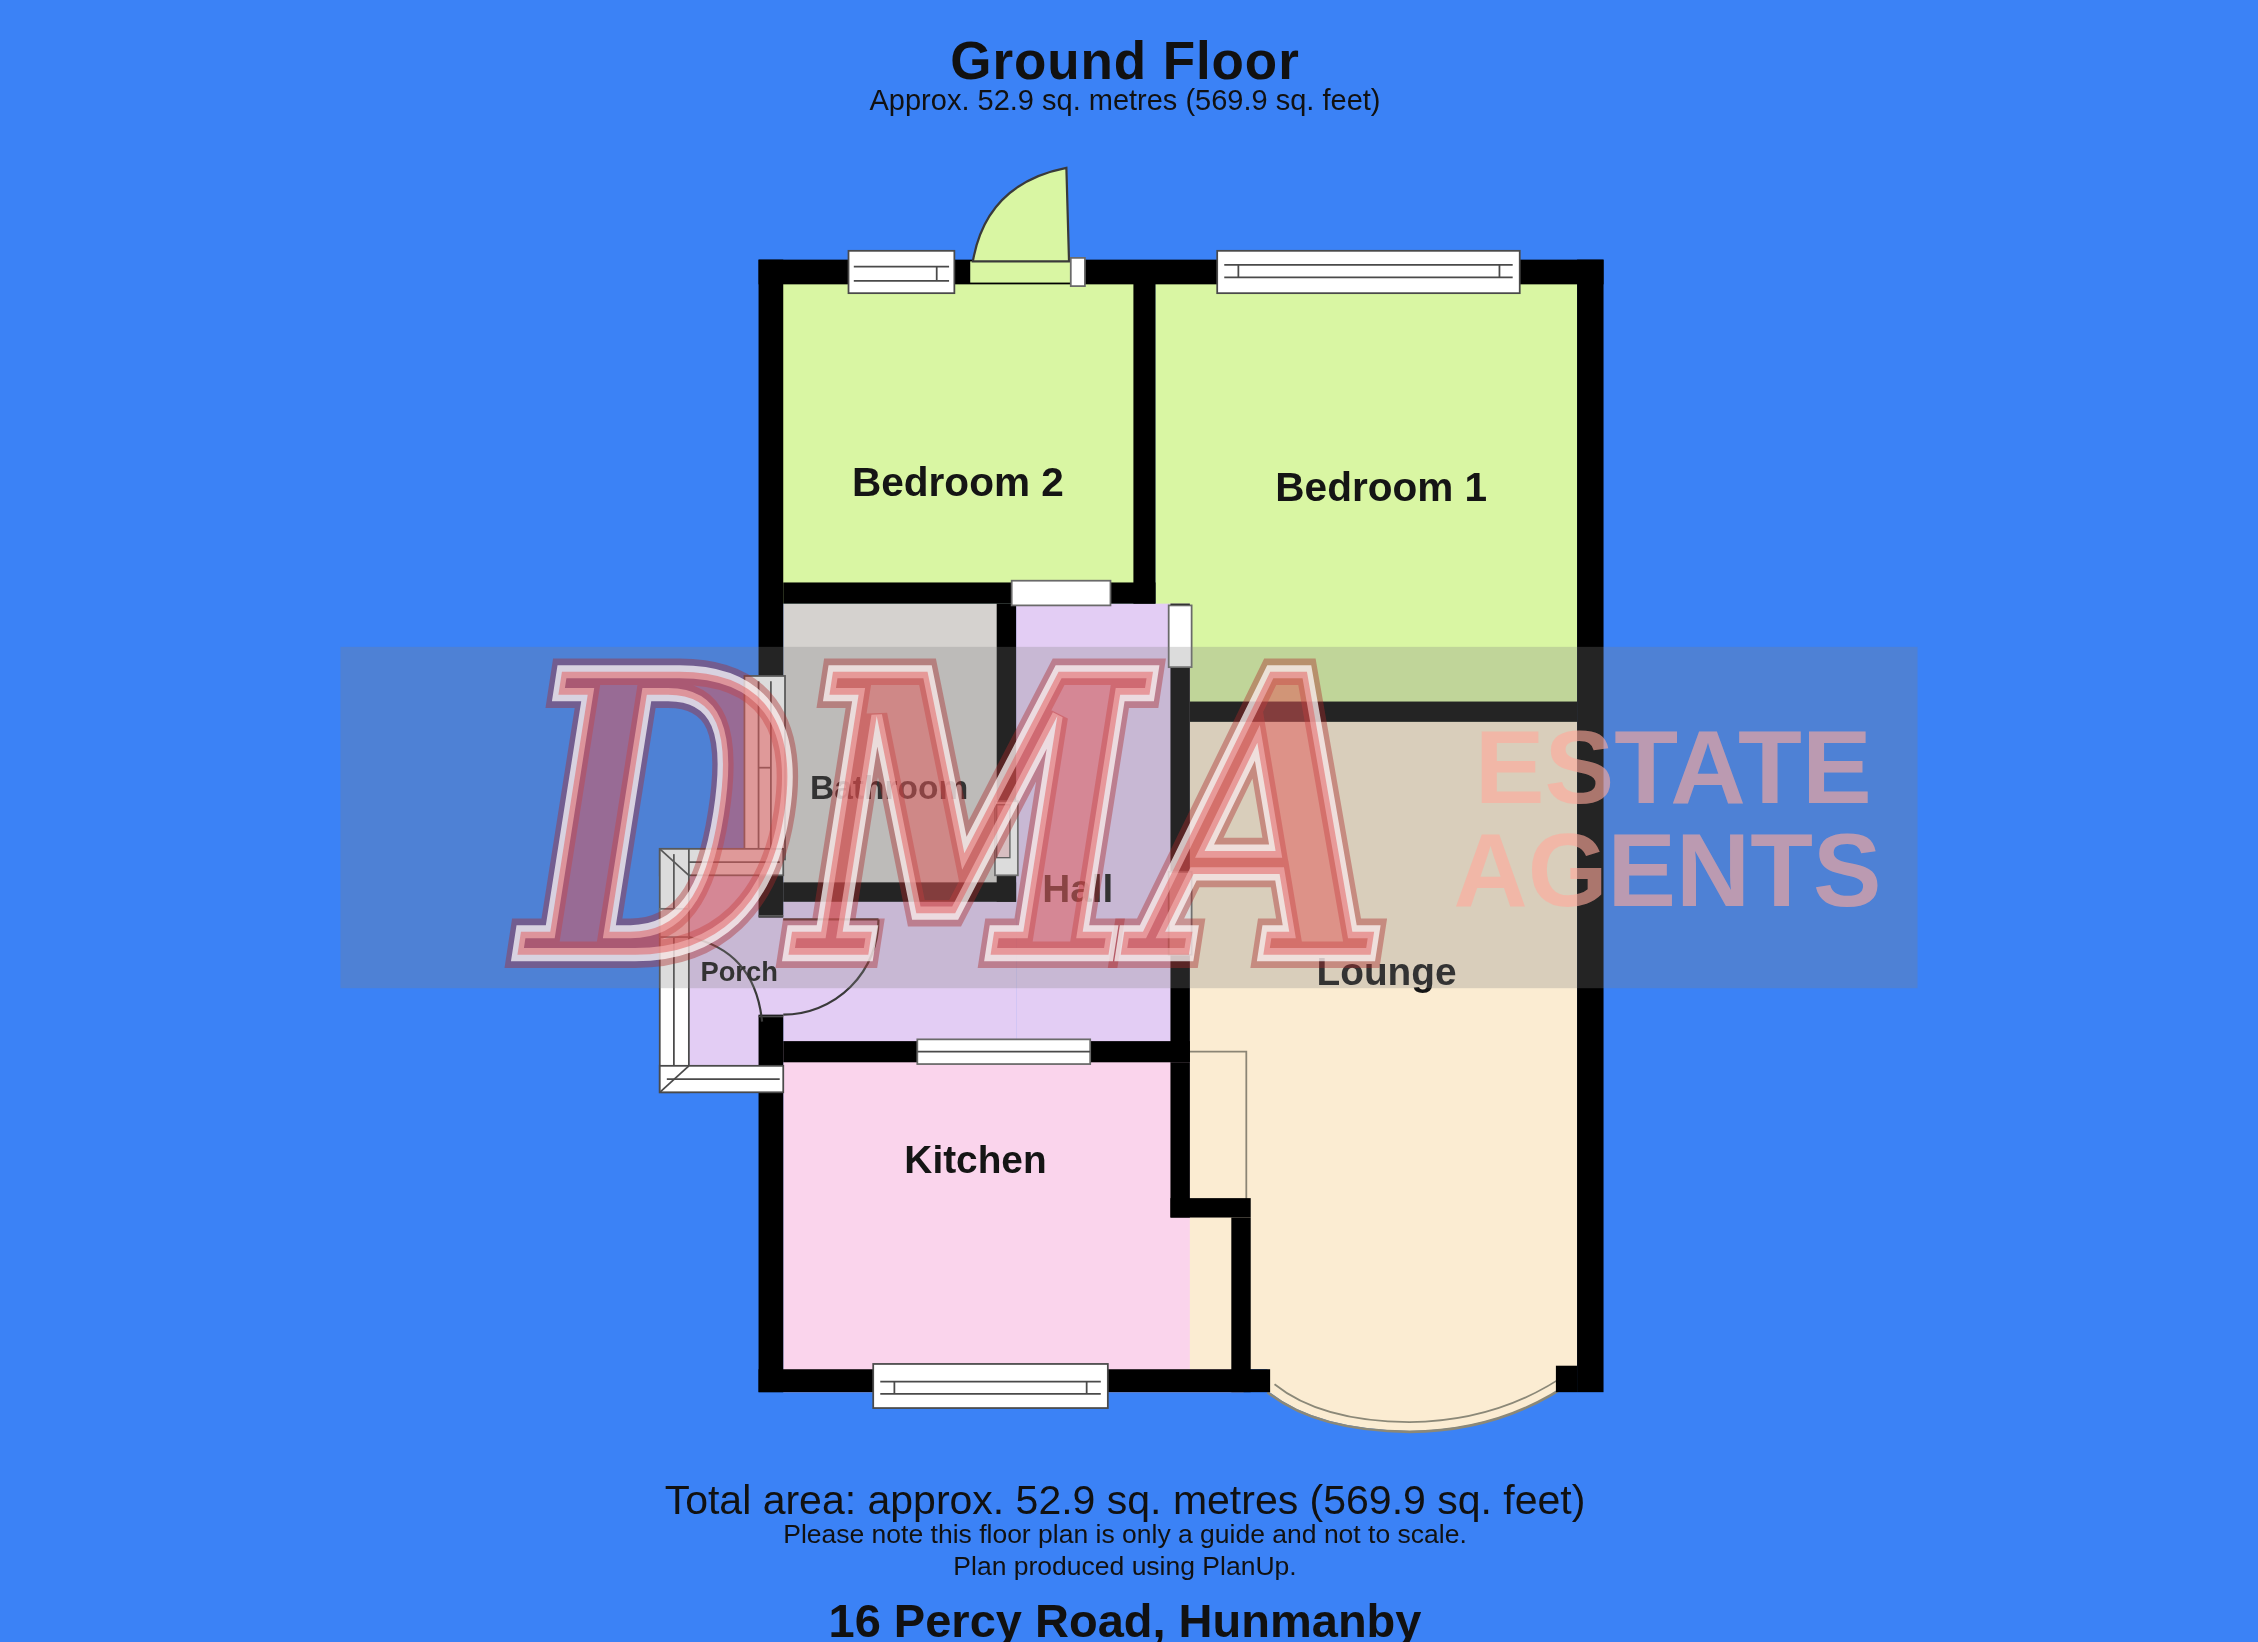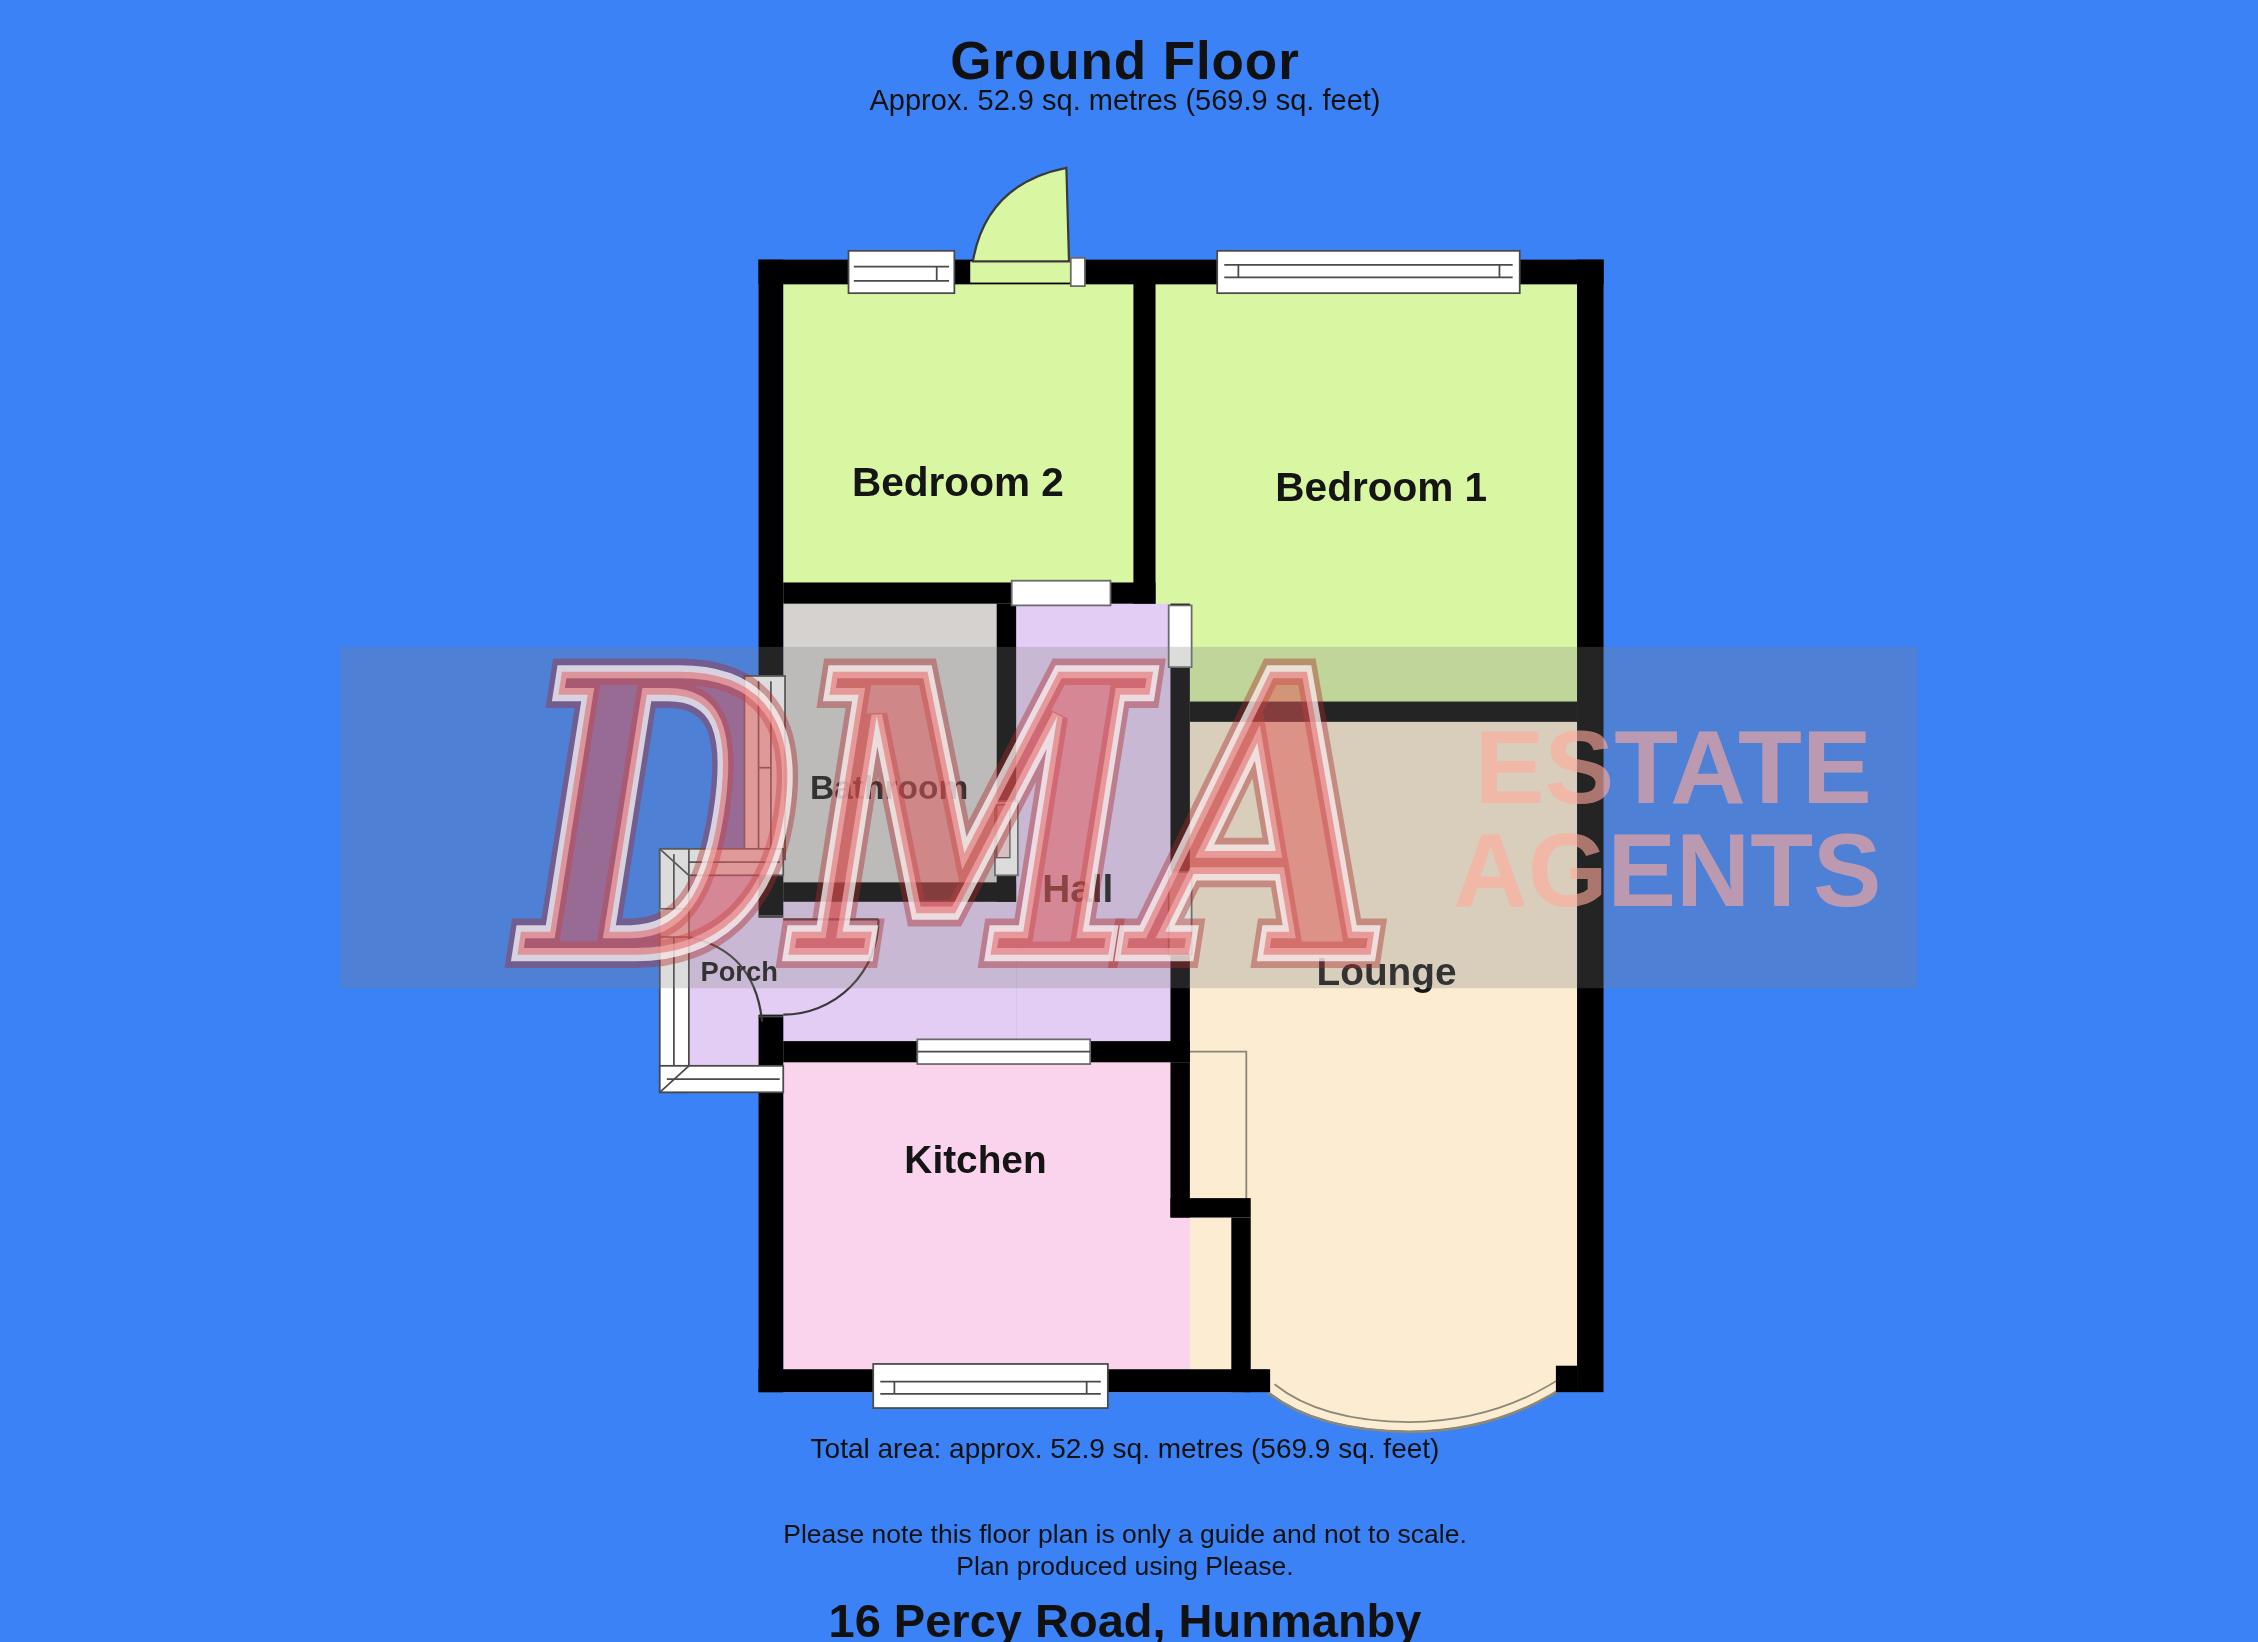--- a/index.html
+++ b/index.html
@@ -1,21 +1,21 @@
 <!DOCTYPE html>
 <html style="font-size:14px"><head>
 <meta charset="utf-8">
 <style>
   html,body{margin:0;padding:0;background:#ffffff;}
   .page{position:relative;width:2258px;height:1643px;background:#3b82f6;overflow:hidden;
         font-family:"Liberation Sans", sans-serif;color:#111;}
   .ctext{position:absolute;left:0;width:2250px;text-align:center;}
   .title{top:30px;font-size:53px;font-weight:bold;letter-spacing:0.9px;}
   .subtitle{top:84px;font-size:29px;}
-  .total{top:1433px;font-size:28px;text-align:center;}
+  .total{top:1477px;font-size:41px;text-align:center;}
   .note{top:1519px;font-size:26.5px;}
   .produced{top:1551px;font-size:26.5px;}
   .address{top:1593px;font-size:47px;font-weight:bold;}
   svg{position:absolute;left:0;top:0;}
   .roomlabel{font-family:"Liberation Sans",sans-serif;font-weight:bold;fill:#151515;text-anchor:middle;}
   .wall{fill:#000000;}
   .win{fill:#ffffff;stroke:#4a4a4a;stroke-width:2;}
   .winline{stroke:#4a4a4a;stroke-width:2;fill:none;}
   .open{fill:#ffffff;stroke:#6a6a6a;stroke-width:2;}
   .arc{fill:none;stroke:#3a3a3a;stroke-width:2.5;}
@@ -157,17 +157,17 @@
       <rect class="band" x="386" y="733" width="1788" height="387"></rect>
       <text class="dma-outer" x="1085" y="1082" font-size="440" textLength="980" lengthAdjust="spacingAndGlyphs">DMA</text>
       <text class="dma" x="1085" y="1082" font-size="440" textLength="980" lengthAdjust="spacingAndGlyphs">DMA</text>
       <text class="agents" x="1672" y="910" font-size="118" textLength="450" lengthAdjust="spacingAndGlyphs">ESTATE</text>
       <text class="agents" x="1648" y="1027" font-size="118" textLength="485" lengthAdjust="spacingAndGlyphs">AGENTS</text>
     </g>
   </svg>
 
   <div class="ctext total">Total area: approx. 52.9 sq. metres (569.9 sq. feet)</div>
   <div class="ctext note">Please note this floor plan is only a guide and not to scale.</div>
-  <div class="ctext produced">Plan produced using Please.</div>
+  <div class="ctext produced">Plan produced using PlanUp.</div>
   <div class="ctext address">16 Percy Road, Hunmanby</div>
 
 </div>
 
 
 </body></html>

